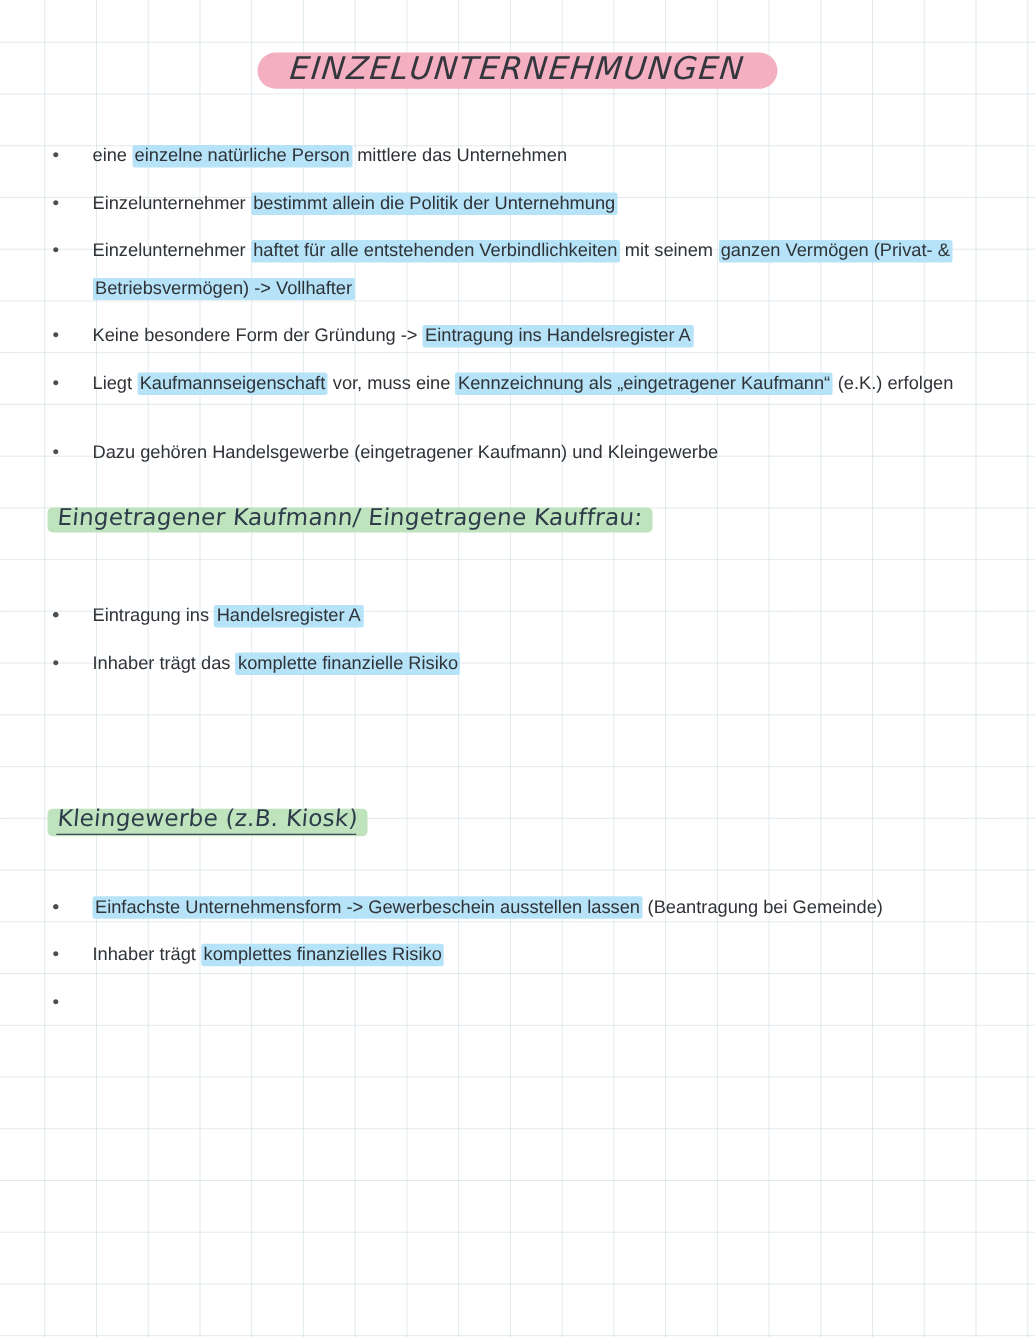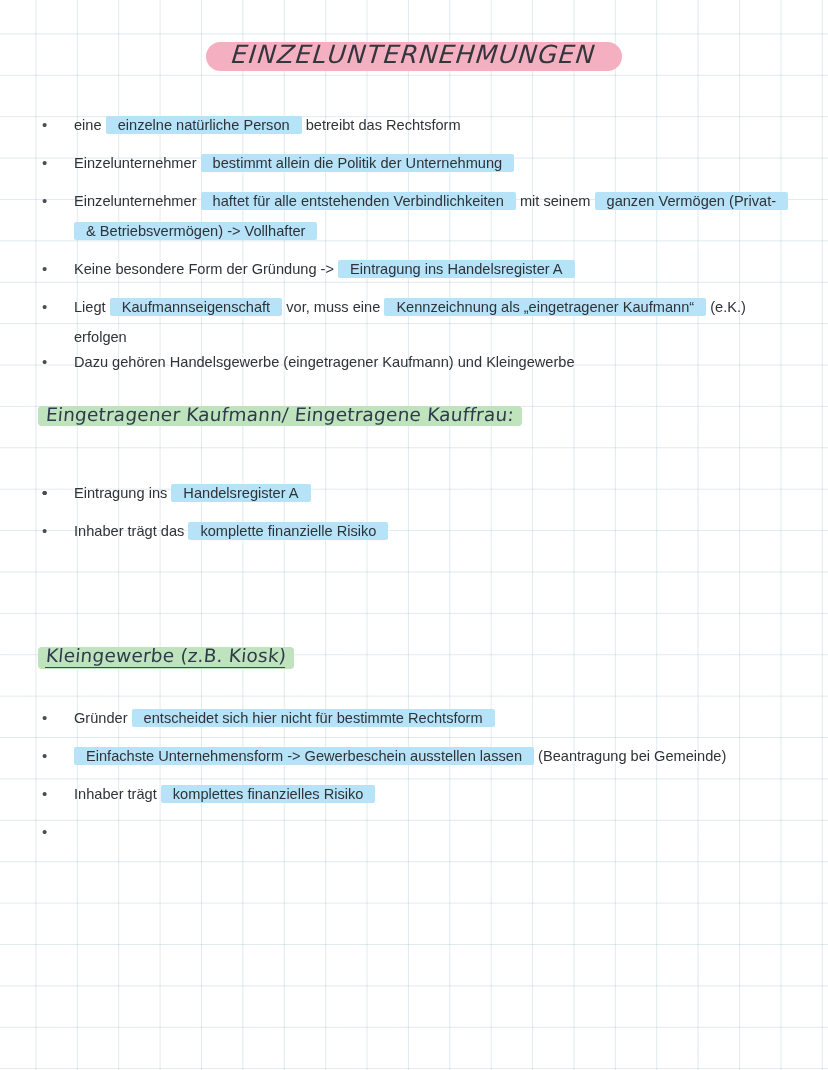--- a/index.html
+++ b/index.html
@@ -90,21 +90,21 @@
     position: absolute;
     left: 4px;
     top: 0;
     font-size: 15px;
     color: #4a4d52;
     line-height: 30px;
   }
   .hl {
     background: #b6e3f8;
     border-radius: 2px;
-    padding: 1px 12px;
+    padding: 1px 2px;
     box-decoration-break: clone;
     -webkit-box-decoration-break: clone;
   }
 
   
   .sec-head {
     position: absolute;
     left: 38px;
   }
   .sec-hl {
@@ -143,21 +143,21 @@
 <div id="page">
 
   <div class="title-wrap">
     <span class="title-hl">
       <span class="title-text">EINZELUNTERNEHMUNGEN</span>
     </span>
   </div>
 
   <div class="block" style="top: 110px;">
     <ul class="notes" id="list-intro">
-        <li><span class="bullet">•</span><span><span>eine </span><span class="hl">einzelne natürliche Person</span><span> betreibt das Rechtsform</span></span></li>
+        <li><span class="bullet">•</span><span><span>eine </span><span class="hl">einzelne natürliche Person</span><span> mittlere das Unternehmen</span></span></li>
         <li><span class="bullet">•</span><span><span>Einzelunternehmer </span><span class="hl">bestimmt allein die Politik der Unternehmung</span></span></li>
         <li><span class="bullet">•</span><span><span>Einzelunternehmer </span><span class="hl">haftet für alle entstehenden Verbindlichkeiten</span><span> mit seinem </span><span class="hl">ganzen Vermögen (Privat- &amp; Betriebsvermögen) -&gt; Vollhafter</span></span></li>
         <li><span class="bullet">•</span><span><span>Keine besondere Form der Gründung -&gt; </span><span class="hl">Eintragung ins Handelsregister A</span></span></li>
         <li><span class="bullet">•</span><span><span>Liegt </span><span class="hl">Kaufmannseigenschaft</span><span> vor, muss eine </span><span class="hl">Kennzeichnung als „eingetragener Kaufmann“</span><span> (e.K.) erfolgen</span></span></li>
       </ul>
   </div>
 
   <div class="block" style="top: 347px;">
     <ul class="notes" id="list-bridge">
         <li><span class="bullet">•</span><span><span>Dazu gehören Handelsgewerbe (eingetragener Kaufmann) und Kleingewerbe</span></span></li>
@@ -180,20 +180,20 @@
   </div>
 
   <div class="sec-head" style="top: 643px;">
     <span class="sec-hl">
       <span class="sec-text underlined" id="sec2-text">Kleingewerbe (z.B. Kiosk)</span>
     </span>
   </div>
 
   <div class="block" style="top: 703px;">
     <ul class="notes" id="list-sec2">
-        <li><span class="bullet">•</span><span><span>Gründer </span><span class="hl">entscheidet sich hier nicht für bestimmte Rechtsform</span></span></li>
+        <li><span class="bullet">•</span></li>
         <li><span class="bullet">•</span><span><span class="hl">Einfachste Unternehmensform -&gt; Gewerbeschein ausstellen lassen</span><span> (Beantragung bei Gemeinde)</span></span></li>
         <li><span class="bullet">•</span><span><span>Inhaber trägt </span><span class="hl">komplettes finanzielles Risiko</span></span></li>
         <li><span class="bullet">•</span></li>
       </ul>
   </div>
 
 </div>
 
 </body></html>

